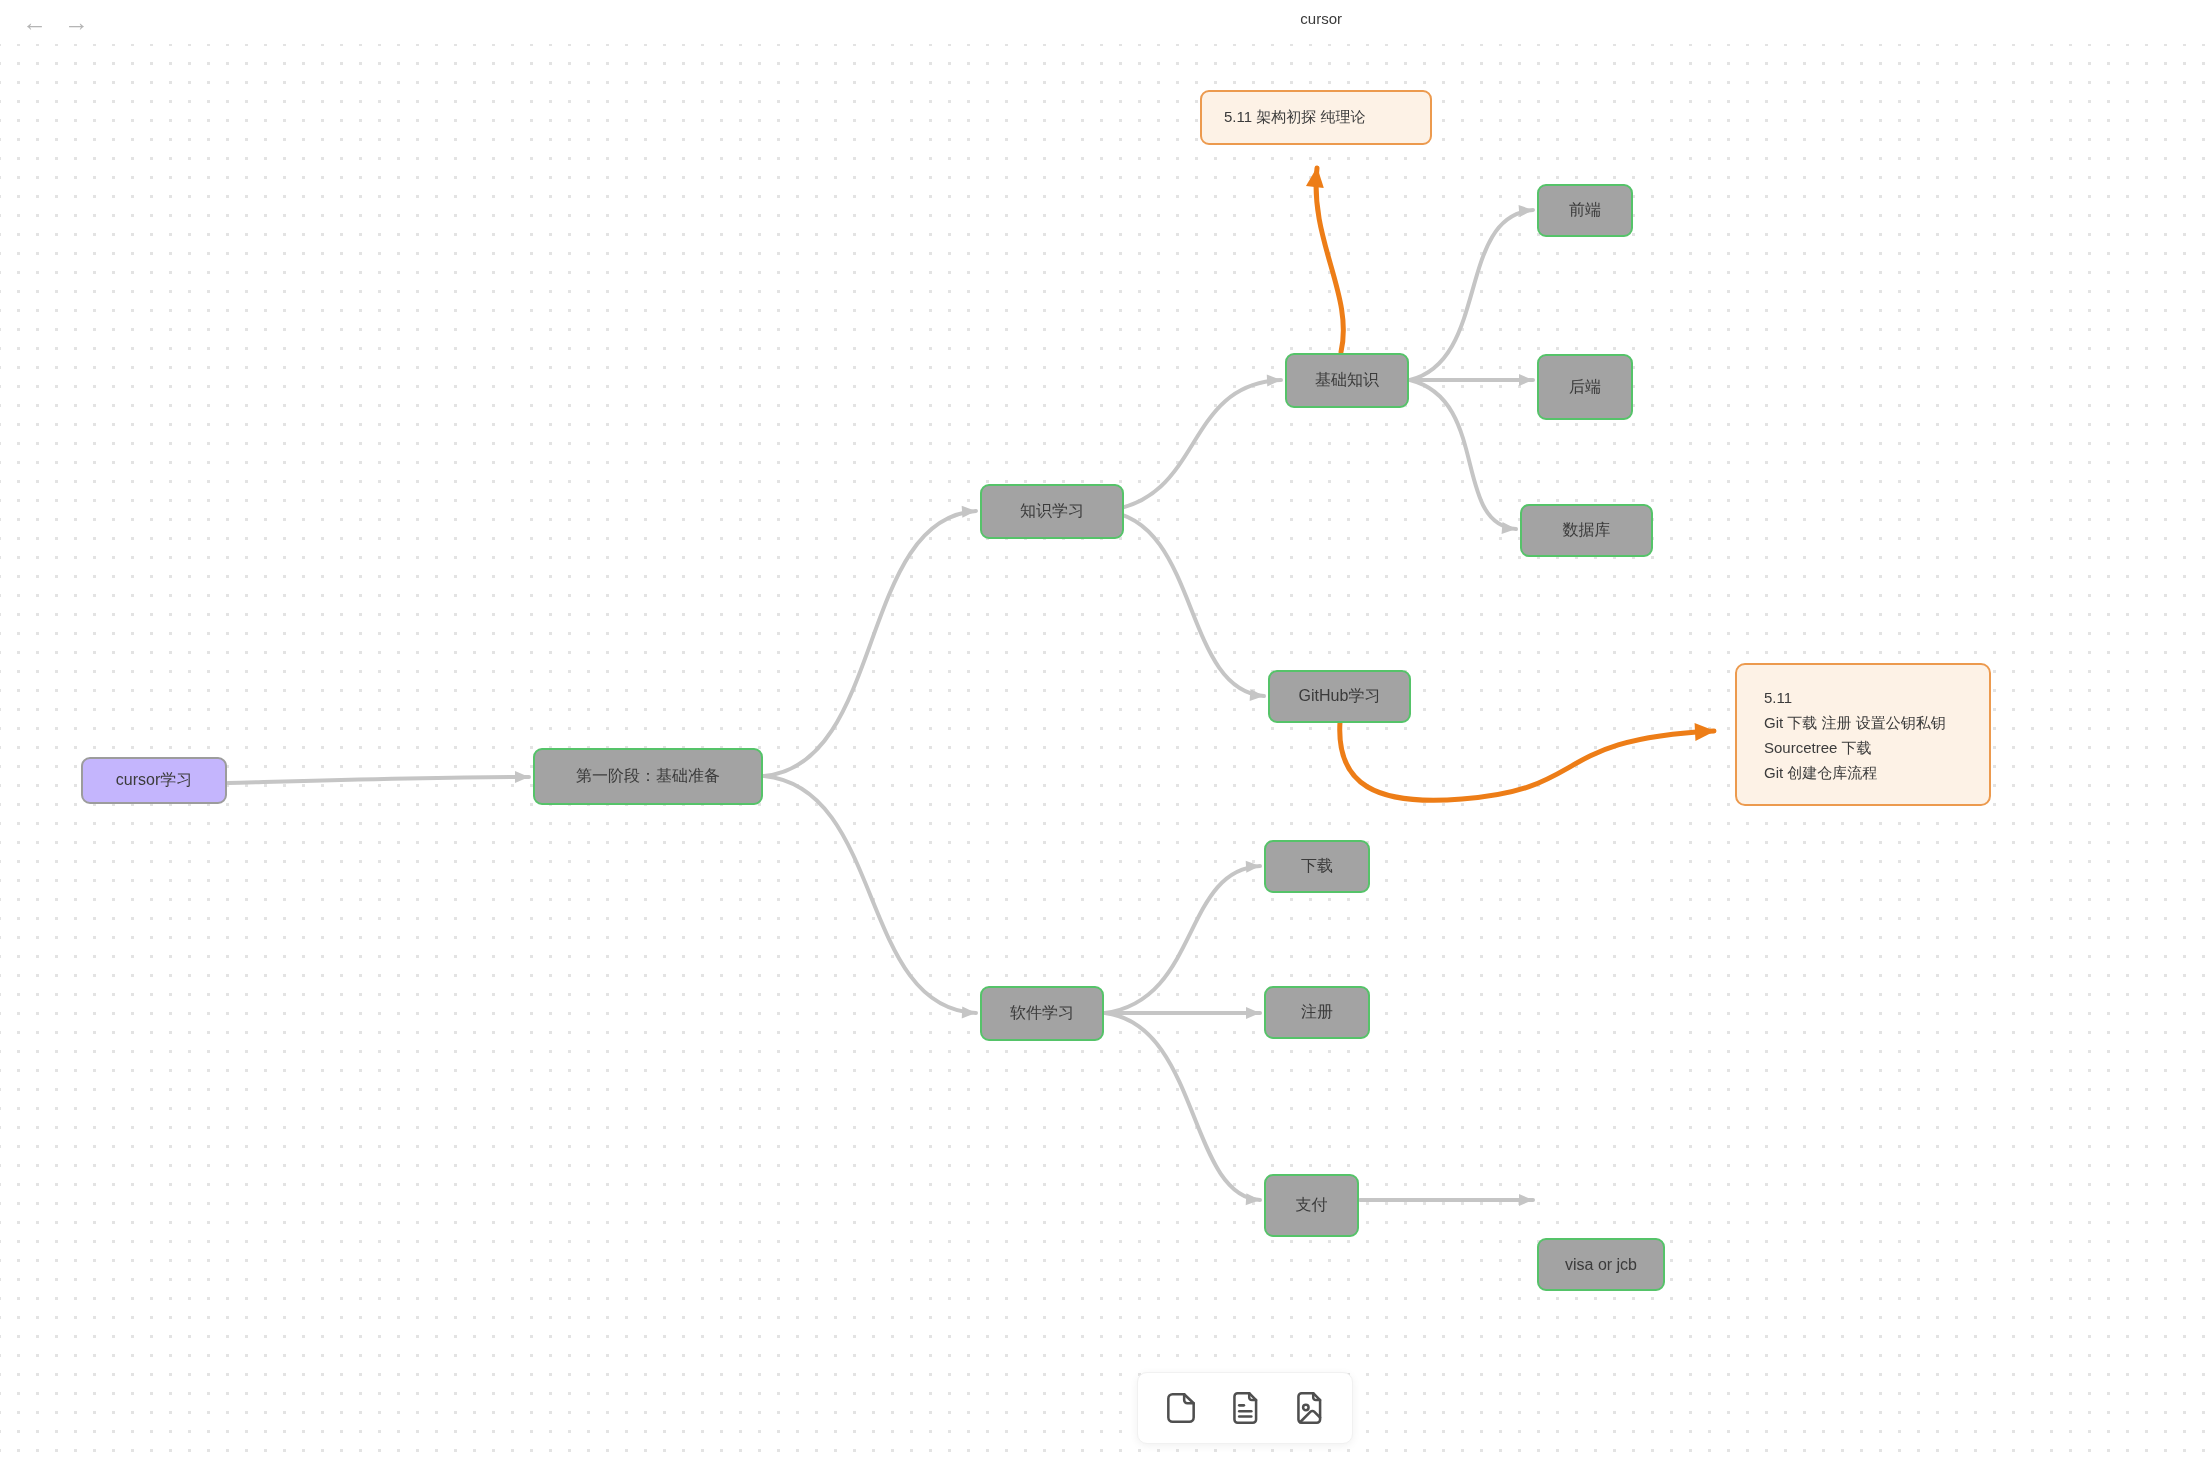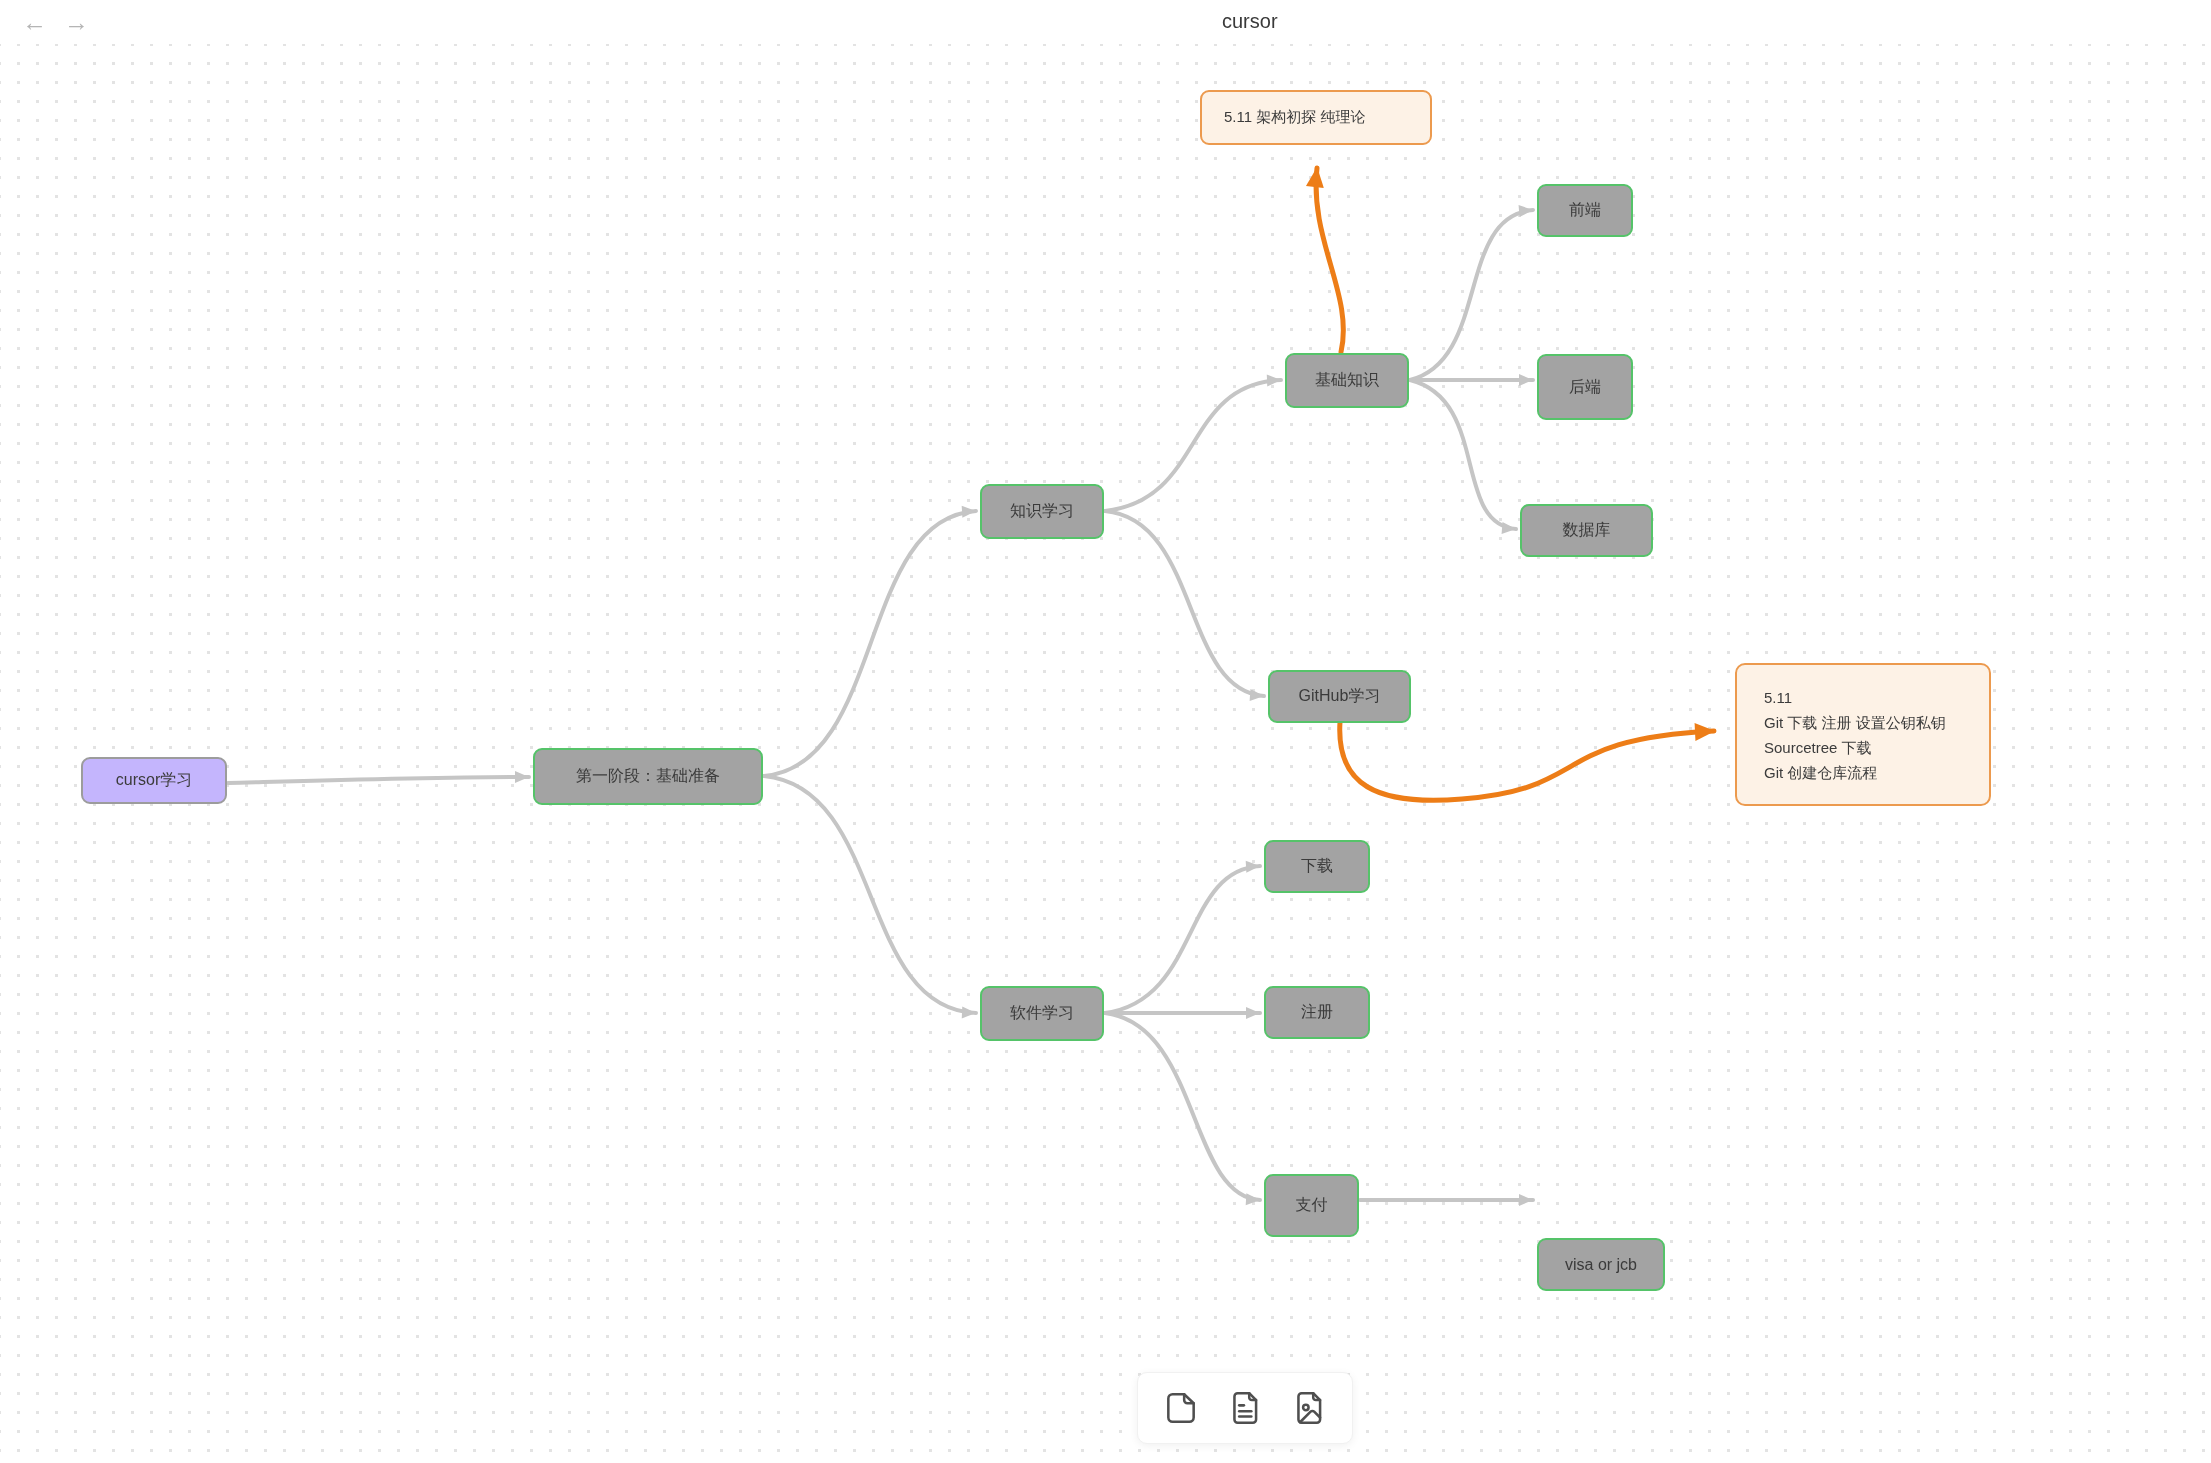--- a/index.html
+++ b/index.html
@@ -13,35 +13,35 @@
     position:absolute;inset:0;
     background-image:radial-gradient(circle,#e3e3e3 1.6px,rgba(255,255,255,0) 1.8px);
     background-size:19px 19px;
     background-position:9px 54px;
   }
   
   .topbar{position:absolute;left:0;top:0;width:100%;height:44px;background:#ffffff;z-index:5;}
   .nav-arrow{position:absolute;top:5px;font-size:25px;color:#b5b5b5;line-height:34px;cursor:pointer;user-select:none;}
   .nav-back{left:22px;}
   .nav-fwd{left:64px;}
-  .doc-title{position:absolute;left:1222px;top:10px;width:120px;text-align:left;font-size:20px;color:#3a3a3a;}
+  .doc-title{position:absolute;left:1222px;top:10px;width:120px;text-align:right;font-size:15px;color:#3a3a3a;}
   
   svg.edges{position:absolute;left:0;top:0;z-index:1;}
   
   .node{
     position:absolute;z-index:2;display:flex;align-items:center;justify-content:center;
     border-radius:9px;font-size:16px;color:#3b3b3b;box-sizing:border-box;cursor:pointer;
     white-space:nowrap;
   }
   .green{border:2.5px solid #55c369;background:#a3a3a3;}
   .grayn{border:2px solid #9c9c9c;background:#c4b5fd;}
   .orangebx{border:2.5px solid #ec9a4e;background:#fdf2e6;}
   .n-root{left:81px;top:757px;width:146px;height:47px;}
   .n-stage1{left:533px;top:748px;width:230px;height:57px;}
-  .n-knowledge{left:980px;top:484px;width:124px;height:55px;}
+  .n-knowledge{left:980px;top:484px;width:144px;height:55px;}
   .n-software{left:980px;top:986px;width:124px;height:55px;}
   .n-basics{left:1285px;top:353px;width:124px;height:55px;}
   .n-github{left:1268px;top:670px;width:143px;height:53px;}
   .n-frontend{left:1537px;top:184px;width:96px;height:53px;}
   .n-backend{left:1537px;top:354px;width:96px;height:66px;}
   .n-database{left:1520px;top:504px;width:133px;height:53px;}
   .n-download{left:1264px;top:840px;width:106px;height:53px;}
   .n-register{left:1264px;top:986px;width:106px;height:53px;}
   .n-payment{left:1264px;top:1174px;width:95px;height:63px;}
   .n-visa{left:1537px;top:1238px;width:128px;height:53px;}

